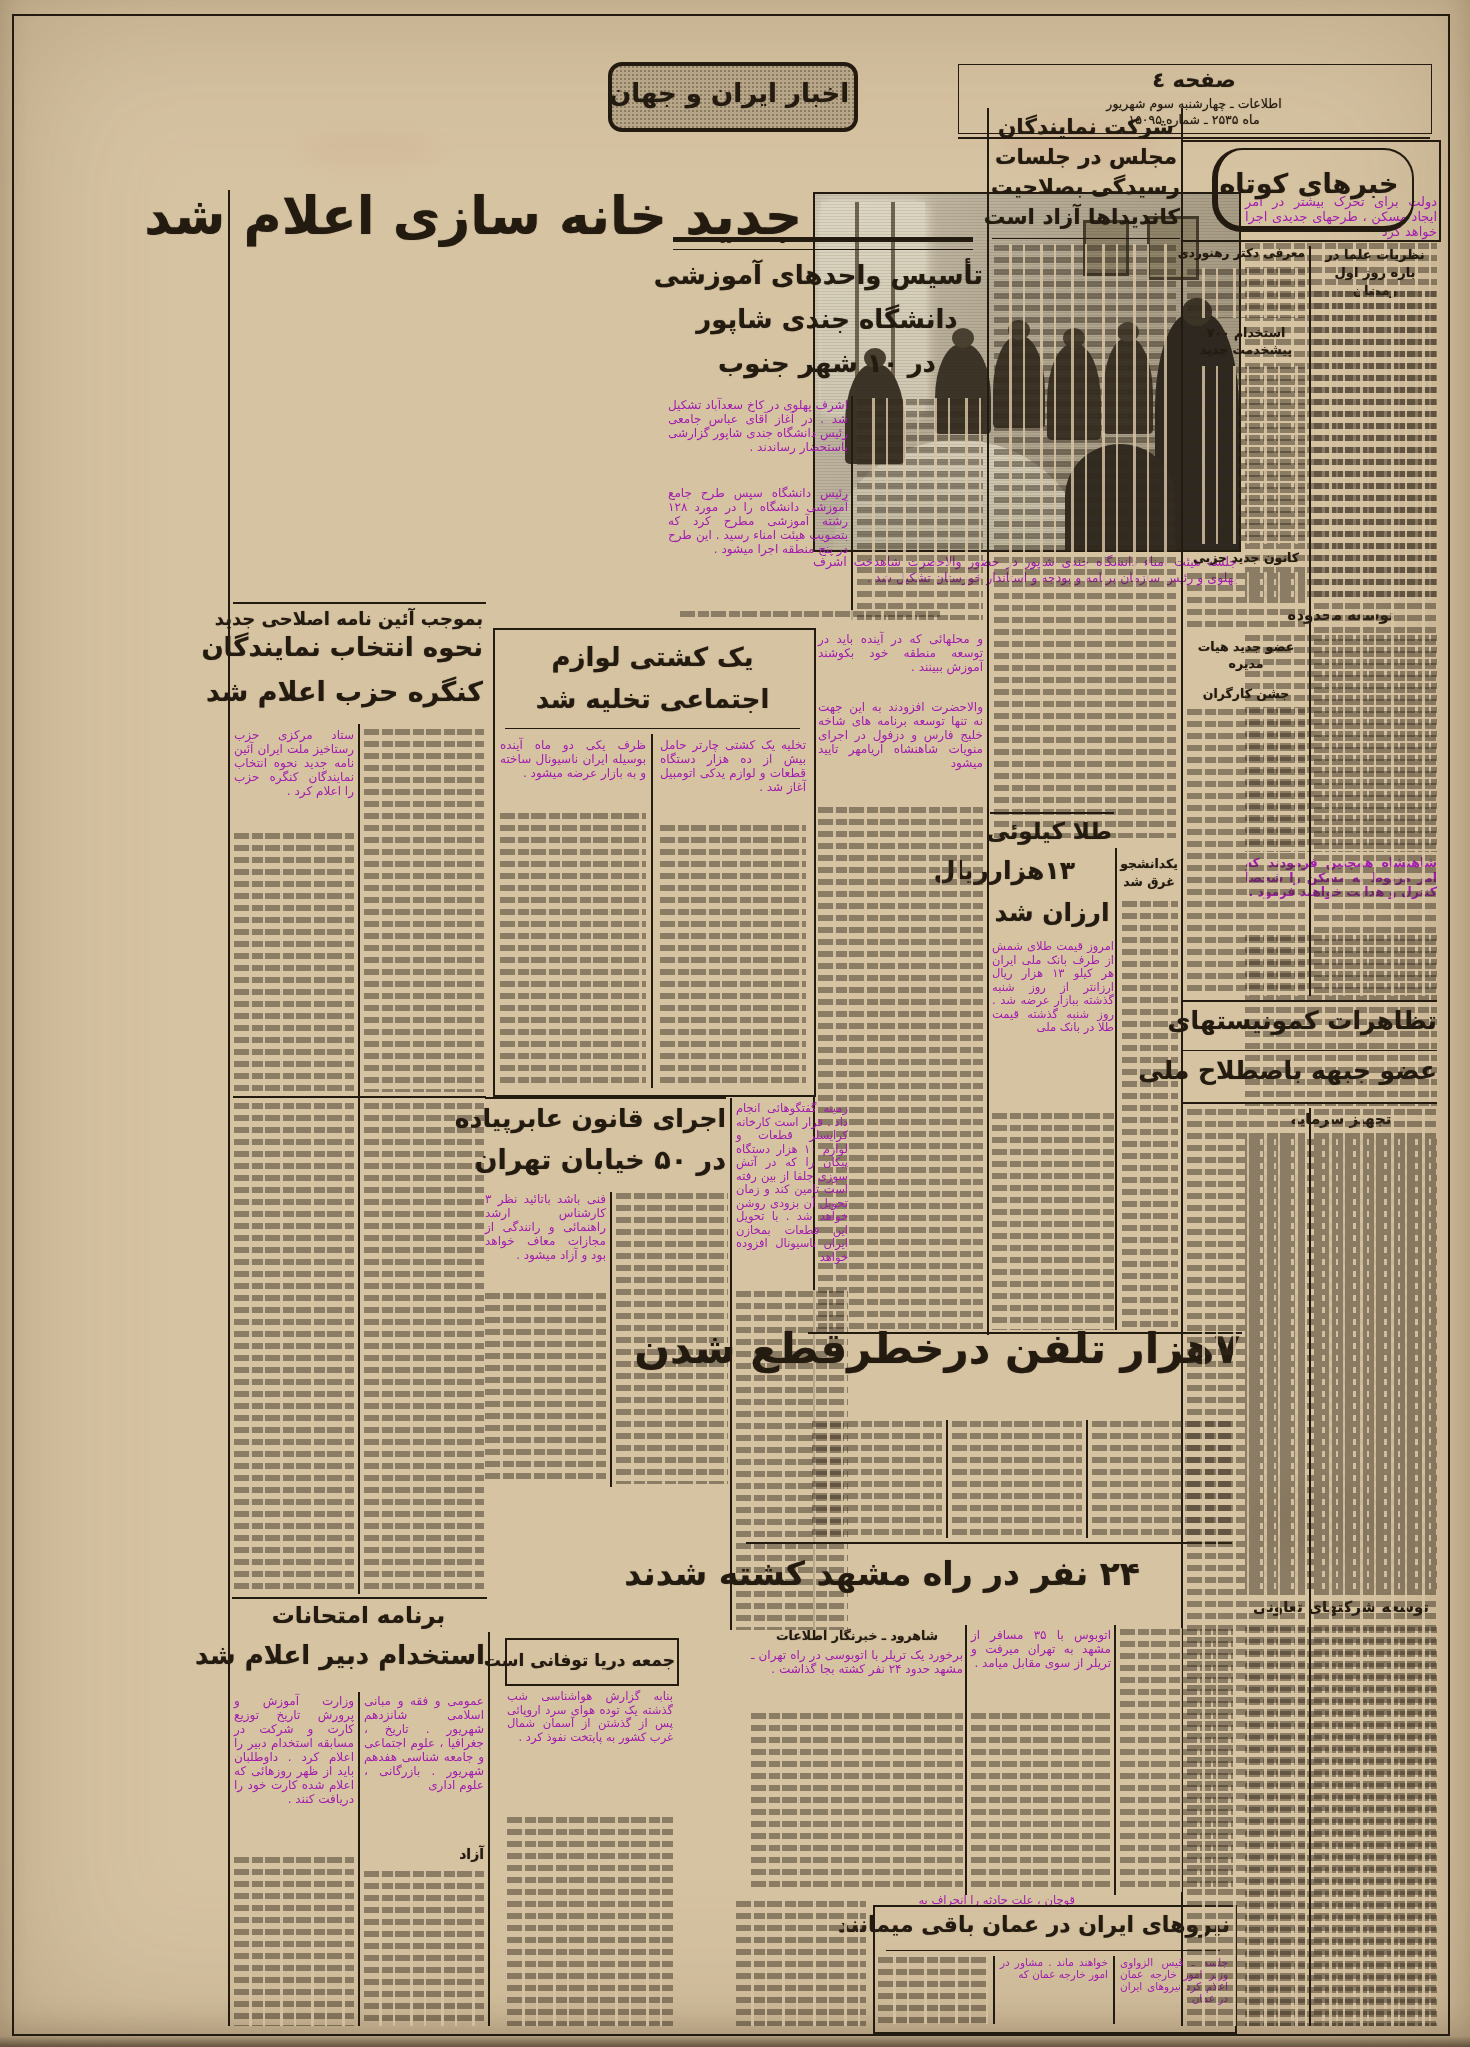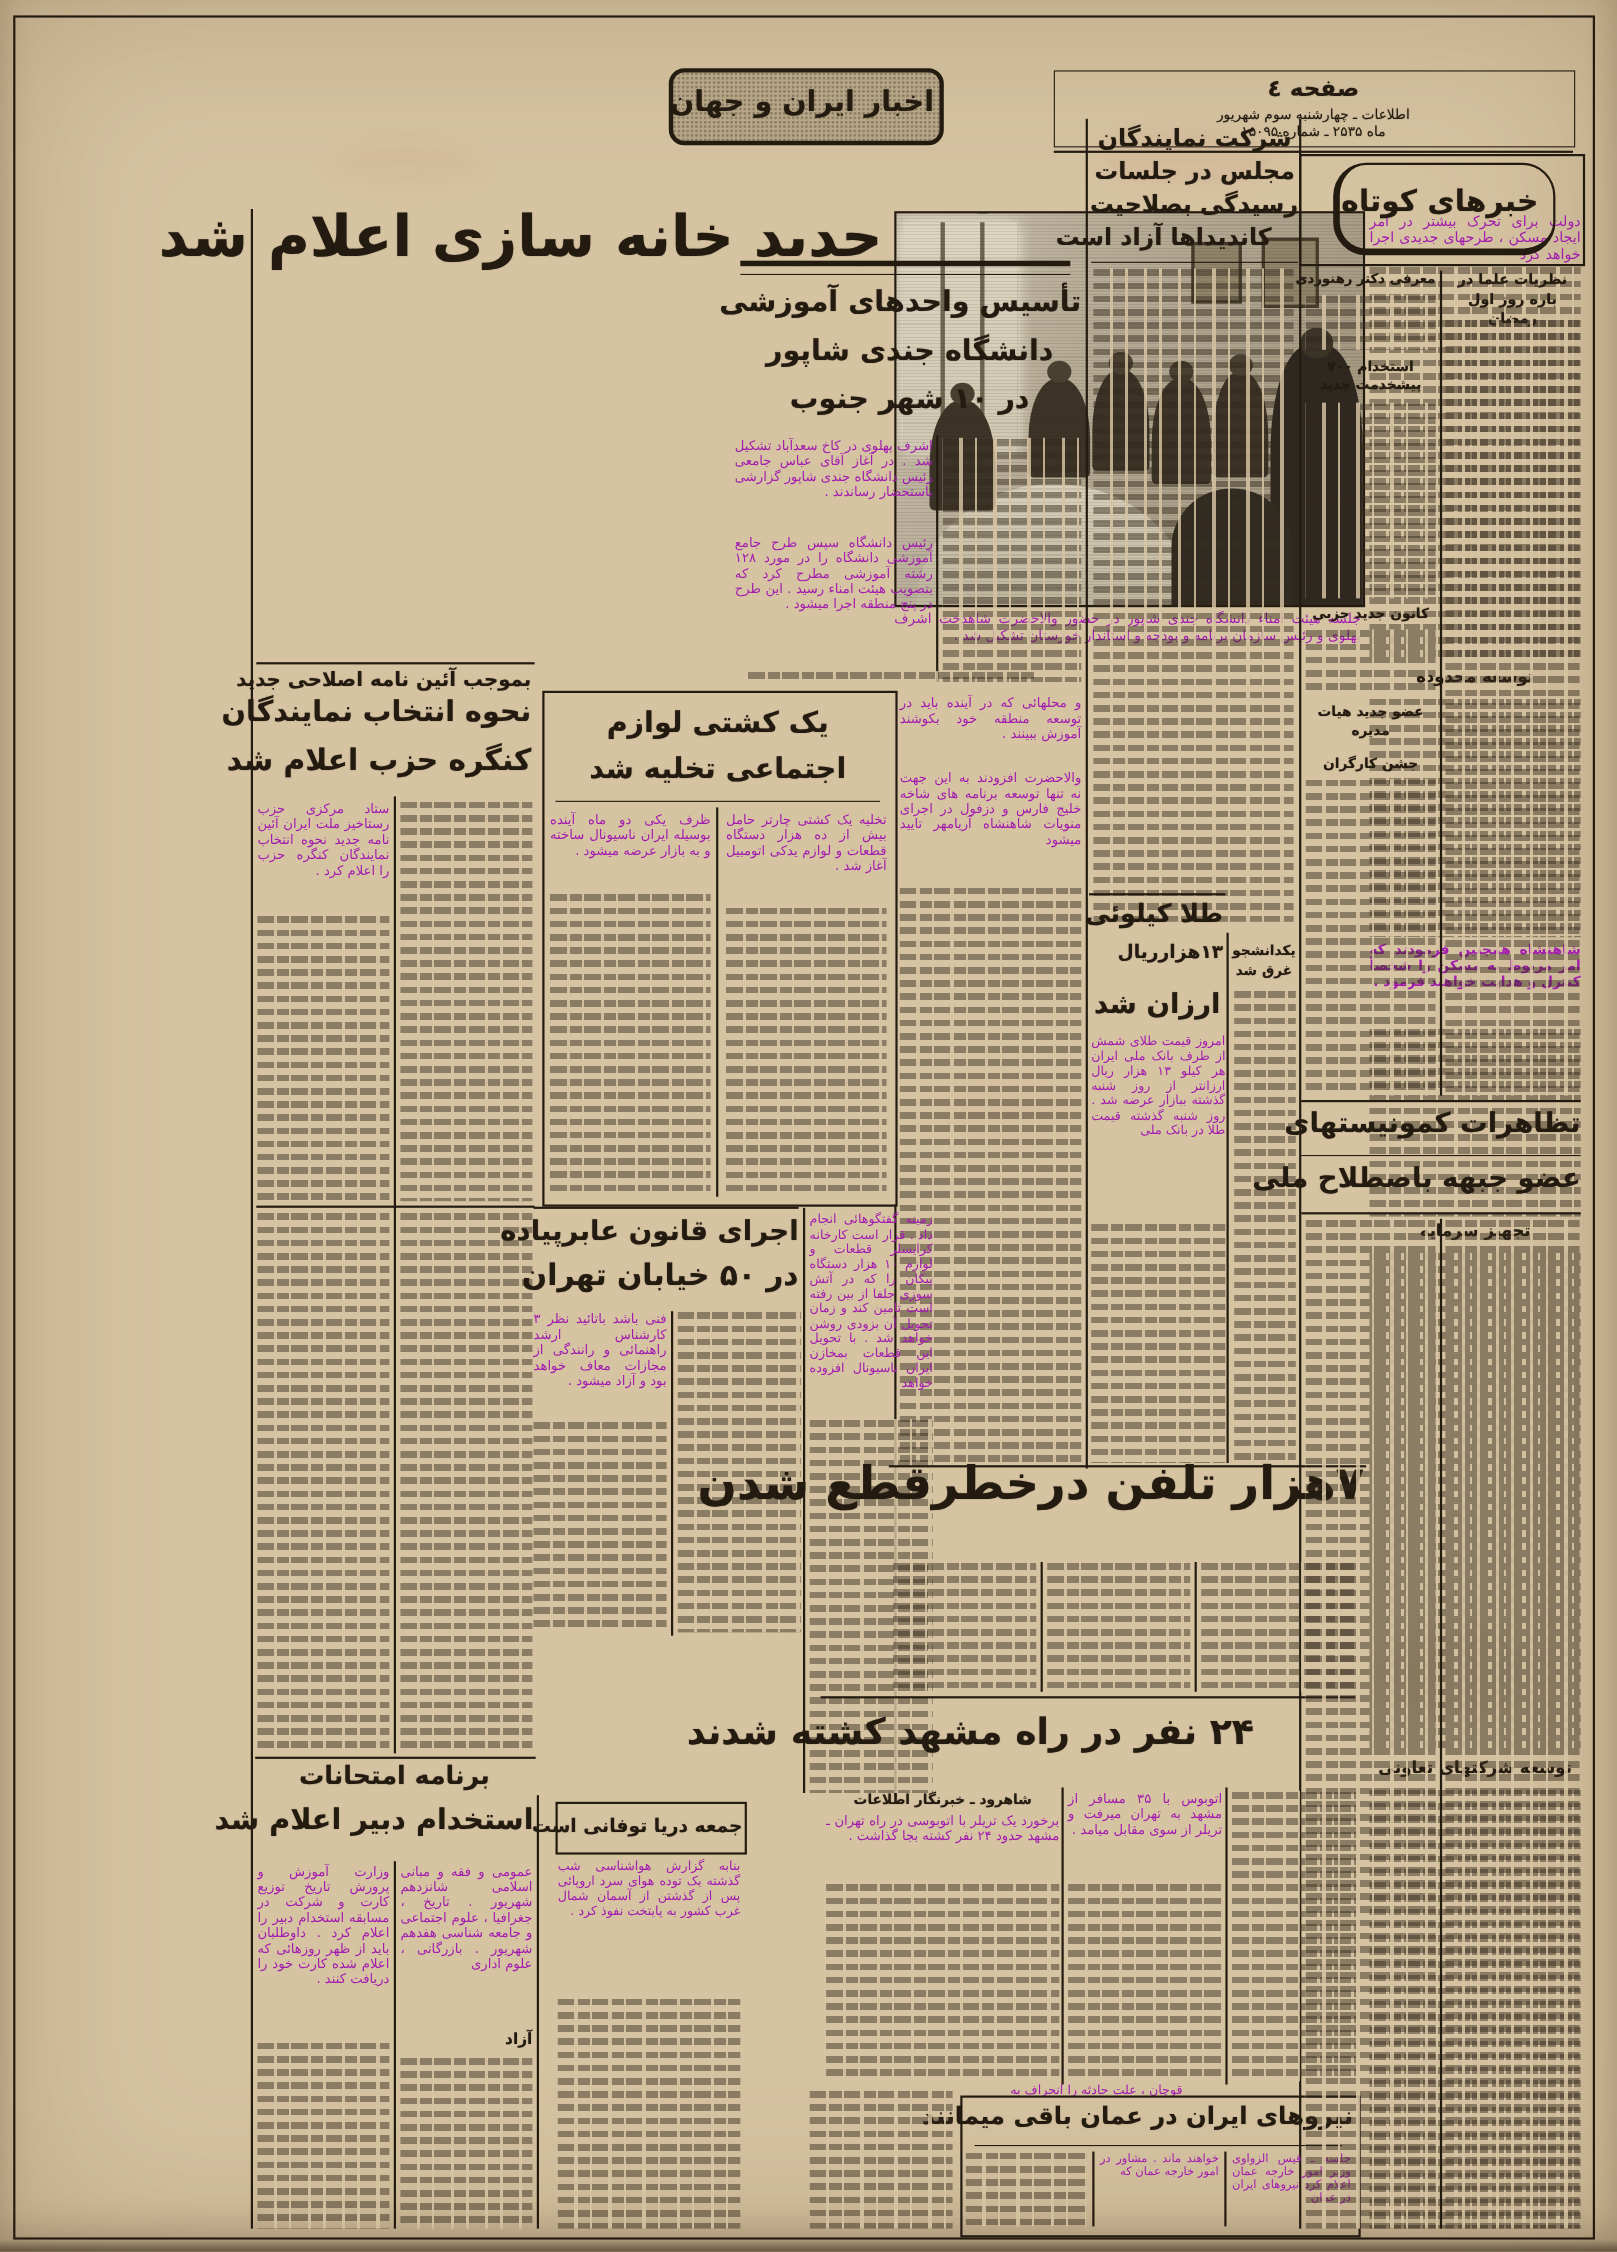--- a/index.html
+++ b/index.html
@@ -91,29 +91,29 @@
         <div class="head" style="width:30px;height:28px;background:#3b3427;"></div>
       </div>
     <div class="fig" style="left:250px;top:250px;width:110px;height:106px;background:#332c22;border-radius:50% 50% 0 0;"></div>
     <div class="ph-grain"></div>
   </div>
   <div class="bt" style="left:813px;top:554px;width:424px;font-size:12.5px;line-height:16px;">جلسه هیئت امناء دانشگاه جندی شاپور در حضور والاحضرت شاهدخت اشرف پهلوی و رئیس سازمان برنامه و بودجه و استاندار خوزستان تشکیل شد .</div>
 
   <div class="hd" style="left:992px;top:114px;width:188px;font-size:21.5px;">شرکت نمایندگان</div>
   <div class="hd" style="left:992px;top:144px;width:188px;font-size:21.5px;">مجلس در جلسات</div>
   <div class="hd" style="left:992px;top:174px;width:188px;font-size:21.5px;">رسیدگی بصلاحیت</div>
-  <div class="hd" style="left:968px;top:204px;width:188px;font-size:21.5px;">کاندیداها آزاد است</div>
+  <div class="hd" style="left:992px;top:204px;width:188px;font-size:21.5px;">کاندیداها آزاد است</div>
   <div class="rh" style="left:992px;top:238px;width:188px;height:1px;"></div>
   <div class="tx" style="left:994px;top:244px;width:182px;height:594px;"></div>
   <div class="rv" style="left:987px;top:108px;height:1227px;width:1.5px;"></div>
   <div class="rv" style="left:1181px;top:108px;height:1918px;width:1.5px;"></div>
 
   <div class="rh" style="left:990px;top:812px;width:124px;"></div>
   <div class="hd" style="left:992px;top:818px;width:120px;font-size:23px;">طلا کیلوئی</div>
-  <div class="hd" style="left:1004px;top:856px;width:120px;font-size:17px;">۱۳هزارریال</div>
+  <div class="hd" style="left:955px;top:856px;width:120px;font-size:25px;">۱۳هزارریال</div>
   <div class="hd" style="left:992px;top:898px;width:120px;font-size:25px;">ارزان شد</div>
   <div class="bt" style="left:992px;top:940px;width:122px;font-size:11.5px;line-height:13.5px;">امروز قیمت طلای شمش از طرف بانک ملی ایران هر کیلو ۱۳ هزار ریال ارزانتر از روز شنبه گذشته ببازار عرضه شد . روز شنبه گذشته قیمت طلا در بانک ملی</div>
   <div class="tx" style="left:992px;top:1112px;width:122px;height:218px;"></div>
   <div class="rv" style="left:1115px;top:848px;height:482px;width:1.5px;"></div>
 
   <div class="hd" style="left:1120px;top:856px;width:58px;font-size:12.5px;">یکدانشجو</div>
   <div class="hd" style="left:1120px;top:874px;width:58px;font-size:12.5px;">غرق شد</div>
   <div class="tx" style="left:1122px;top:900px;width:56px;height:430px;"></div>
 
   <div class="rh" style="left:673px;top:237px;width:300px;height:5px;"></div>

